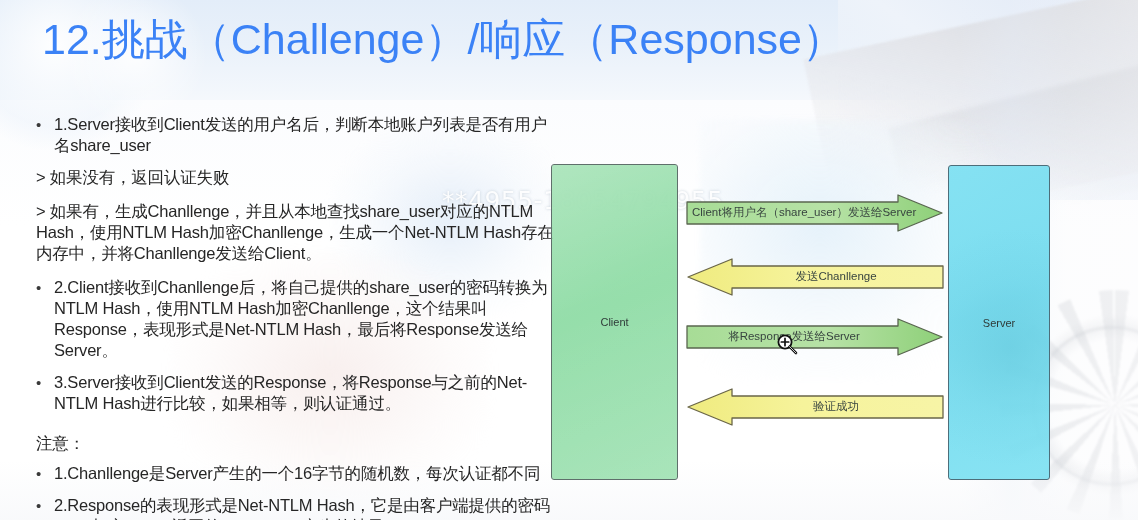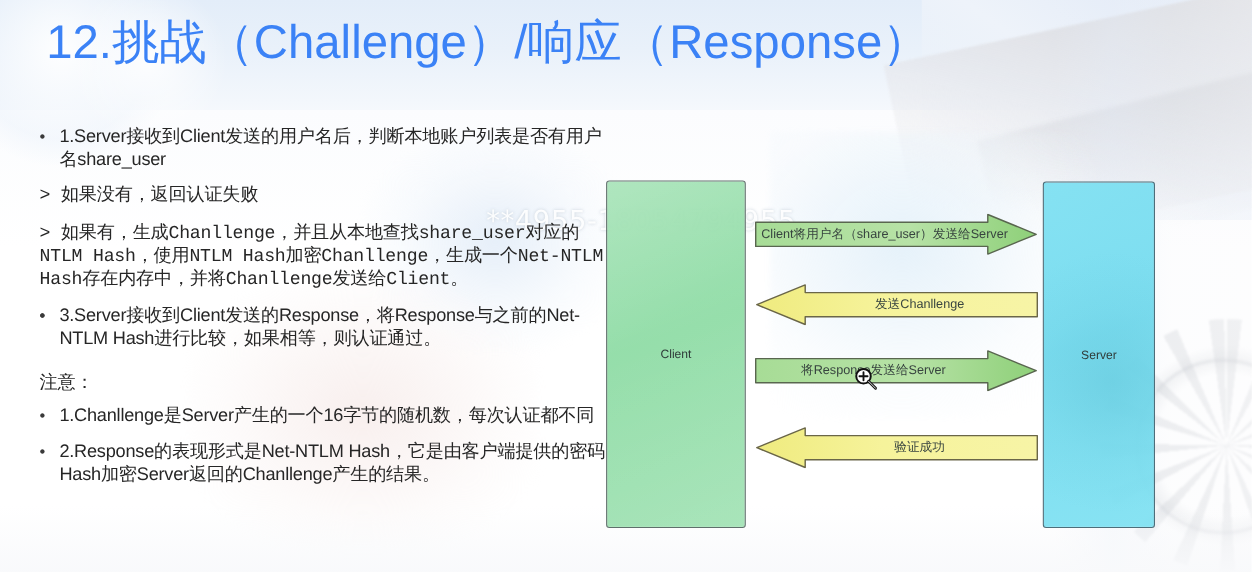--- a/index.html
+++ b/index.html
@@ -133,21 +133,20 @@
   .para.bullet .dot {
     position: absolute;
     left: 12px; top: 0px;
     color: #3a3a3a;
     font-size: 15px;
     line-height: 21px;
   }
   .para.arrow {
     padding-left: 12px;
     margin-bottom: 13px;
-    font-family: Liberation Mono, monospace;
   }
   .para.plain {
     padding-left: 12px;
     margin-bottom: 9px;
     margin-top: 19px;
   }
   .tight { margin-bottom: 14px; }
 
   
   .diagram { position: absolute; left: 0; top: 0; width: 1138px; height: 520px; }
@@ -233,20 +232,21 @@
       <span>1.Server接收到Client发送的用户名后，判断本地账户列表是否有用户名share_user</span>
     </div>
     <div class="para arrow">
       <span>&gt; 如果没有，返回认证失败</span>
     </div>
     <div class="para arrow tight">
       <span>&gt; 如果有，生成Chanllenge，并且从本地查找share_user对应的NTLM Hash，使用NTLM Hash加密Chanllenge，生成一个Net-NTLM Hash存在内存中，并将Chanllenge发送给Client。</span>
     </div>
     <div class="para bullet">
       <span class="dot">•</span>
+      <span>2.Client接收到Chanllenge后，将自己提供的share_user的密码转换为NTLM Hash，使用NTLM Hash加密Chanllenge，这个结果叫Response，表现形式是Net-NTLM Hash，最后将Response发送给Server。</span>
     </div>
     <div class="para bullet">
       <span class="dot">•</span>
       <span>3.Server接收到Client发送的Response，将Response与之前的Net-NTLM Hash进行比较，如果相等，则认证通过。</span>
     </div>
     <div class="para plain">
       <span>注意：</span>
     </div>
     <div class="para bullet">
       <span class="dot">•</span>

